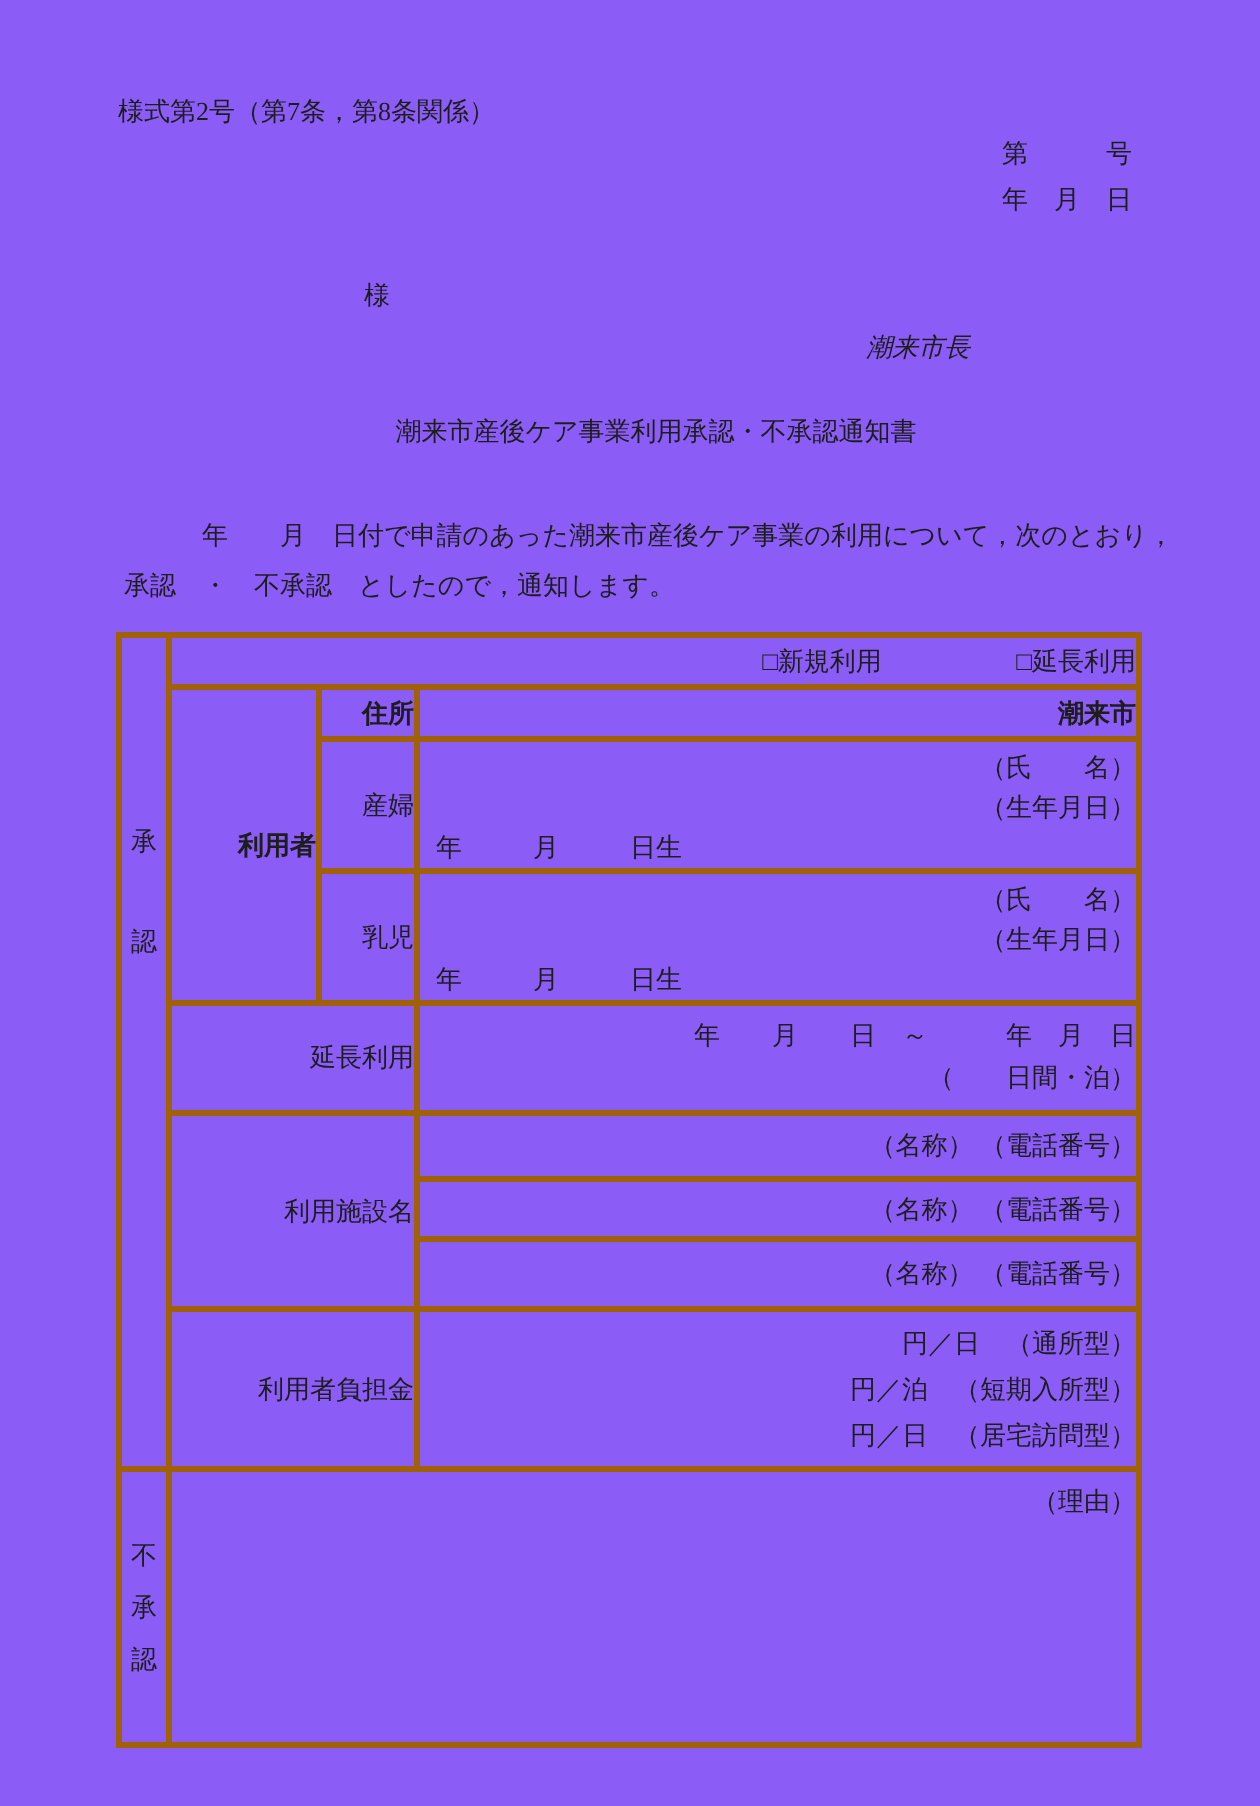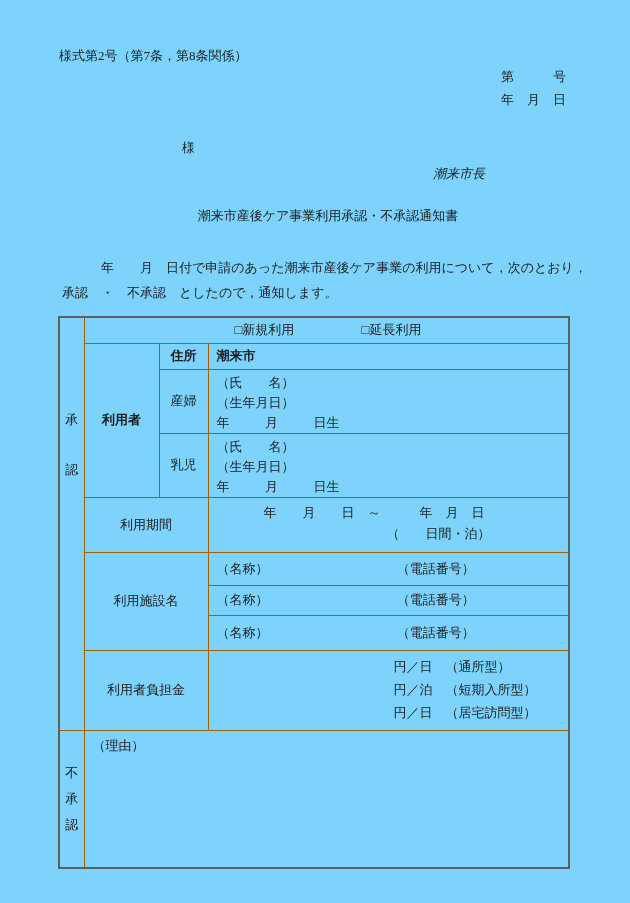--- a/index.html
+++ b/index.html
@@ -1,20 +1,20 @@
 <!DOCTYPE html>
 <html lang="ja"><head>
 <meta charset="utf-8">
 <style>
   * { margin:0; padding:0; box-sizing:border-box; }
   html,body { background:#ffffff; }
   .page {
     position:relative;
     width:630px; height:903px;
-    background:#7dd3fc;
+    background:#8b5cf6;
     font-family:"Liberation Serif","DejaVu Serif",serif;
     color:#1d1d1d;
     font-size:13px;
     overflow:hidden;
   }
   .pre { white-space:pre; }
   .abs { position:absolute; }
 
   .form-no   { left:59px;  top:47px; }
   .doc-no    { right:64px; top:68px; }
@@ -26,23 +26,24 @@
   .body-line2 { left:62px; top:284px; }
 
   table.form {
     position:absolute; left:58px; top:316px;
     width:510px;
     border-collapse:collapse; table-layout:fixed;
     border:2px solid #5f5f5f;
     font-size:13px;
   }
   table.form td {
-    border:1px solid #a16207;
+    border:3px solid #a16207;
     padding:0;
     vertical-align:middle;
+    text-align:right;
   }
   .c { text-align:center; }
   .vtop { vertical-align:top !important; }
 
   
   .r1  td { height:26px; }
   .r2  td { height:26px;font-weight:bold; }
   .r3  td { height:44px; }
   .r4  td { height:48px; }
   .r5  td { height:55px; }
@@ -152,21 +153,21 @@
           <span class="birth-right">
             <span>年</span>
             <span>月</span>
             <span>日生</span>
           </span>
         </div>
       </td>
     </tr>
 
     <tr class="r5">
-      <td colspan="2" class="c">利用期間</td>
+      <td colspan="2" class="c">延長利用</td>
       <td class="period-cell vtop">
         <div class="period-l1 pre">年　　月　　日　～　　　年　月　日</div>
         <div class="period-l2 pre">（　　日間・泊）</div>
       </td>
     </tr>
 
     <tr class="r6">
       <td colspan="2" rowspan="3" class="c">利用施設名</td>
       <td class="facility-cell">
         <span class="fac-name">（名称）</span>

